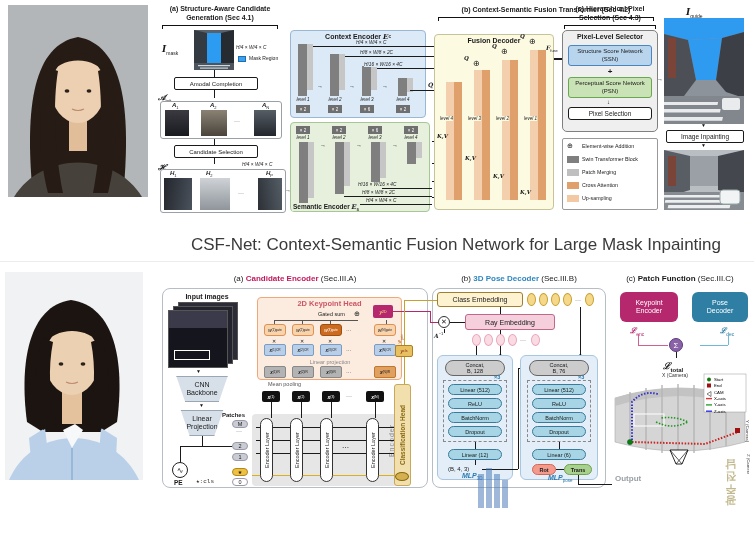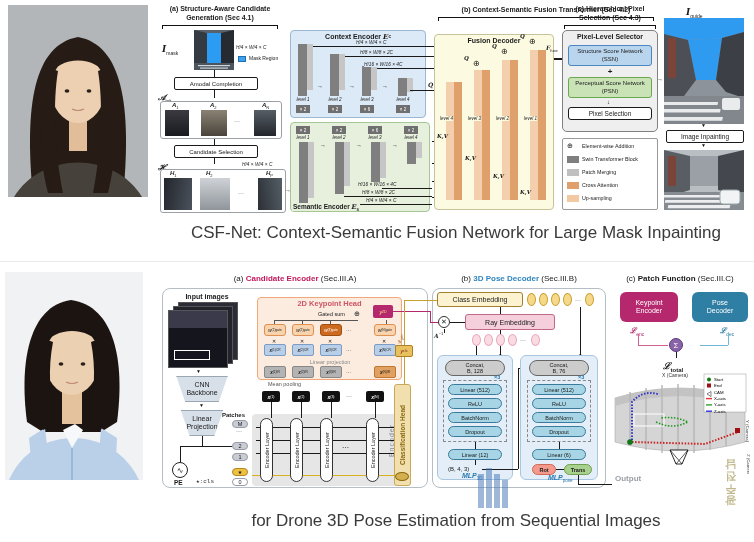--- a/index.html
+++ b/index.html
@@ -258,21 +258,21 @@
         <g fill="#eceeef">
             <rect x="8" y="45" width="62" height="2.4" transform="skewX(-12)"></rect>
             <rect x="12" y="50" width="62" height="2.8" transform="skewX(-12)"></rect>
             <rect x="16" y="55" width="62" height="3.2" transform="skewX(-12)"></rect>
           </g>
         <rect x="56" y="40" width="20" height="14" rx="3" fill="#f2f3f4" stroke="#9aa"></rect>
       </svg>
     </div>
   </div>
 
-  <div class="caption" style="left:158px;top:223px;width:596px">CSF-Net: Context-Semantic Fusion Network for Large Mask Inpainting</div>
+  <div class="caption" style="left:158px;top:235px;width:596px">CSF-Net: Context-Semantic Fusion Network for Large Mask Inpainting</div>
   <div class="a" style="left:0;top:261px;width:754px;height:1px;background:#ececec"></div>
 
   <div class="a" style="left:5px;top:272px;width:138px;height:208px">
     <svg width="138" height="208" viewBox="0 0 138 208">
       <rect width="138" height="208" fill="#f0f2f4"></rect>
       <path d="M22,150 C14,90 24,34 66,28 C110,34 120,90 112,150 L96,160 L38,160 Z" fill="#1c1410"></path>
       <rect x="57" y="120" width="20" height="32" fill="#e5c29e"></rect>
       <path d="M4,208 C28,152 108,152 134,208 Z" fill="#b9d0e8"></path>
       <path d="M58,158 L67,176 L78,158 L70,152 Z" fill="#f6f8fa"></path>
       <line x1="67" y1="176" x2="67" y2="208" stroke="#8fb0d2" stroke-width="1.5"></line>
@@ -586,21 +586,20 @@
             <text x="104" y="36.3" font-size="4.3">Y-axis</text>
           <line x1="96" y1="41.2" x2="102" y2="41.2" stroke="#3030e0" stroke-width="1.4"></line>
             <text x="104" y="42.6" font-size="4.3">Z-axis</text>
         </g>
         <text font-size="4.3" fill="#444" transform="rotate(90 136 50)" x="136" y="50">Y (Camera)</text>
         <text font-size="4.3" fill="#444" transform="rotate(90 137 84)" x="137" y="84">Z (Camera)</text>
       </svg>
     </div>
   </div>
 
-  <div class="caption" style="left:160px;top:511px;width:592px">for Drone 3D Pose Estimation from Sequential Images</div>
 
   <div class="a wm" style="left:478px;top:462px;width:272px;height:66px">
     <div class="a" style="left:0;top:12px;width:6px;height:34px;background:#4878b8"></div>
     <div class="a" style="left:8px;top:6px;width:6px;height:40px;background:#4878b8"></div>
     <div class="a" style="left:16px;top:12px;width:6px;height:34px;background:#4878b8"></div>
     <div class="a" style="left:24px;top:18px;width:6px;height:28px;background:#4878b8"></div>
     <div class="a vtext" style="left:246px;top:4px;font-size:11px;font-weight:bold;color:#8a7a28;letter-spacing:1px">광주전남</div>
   </div>
 
 </div>

